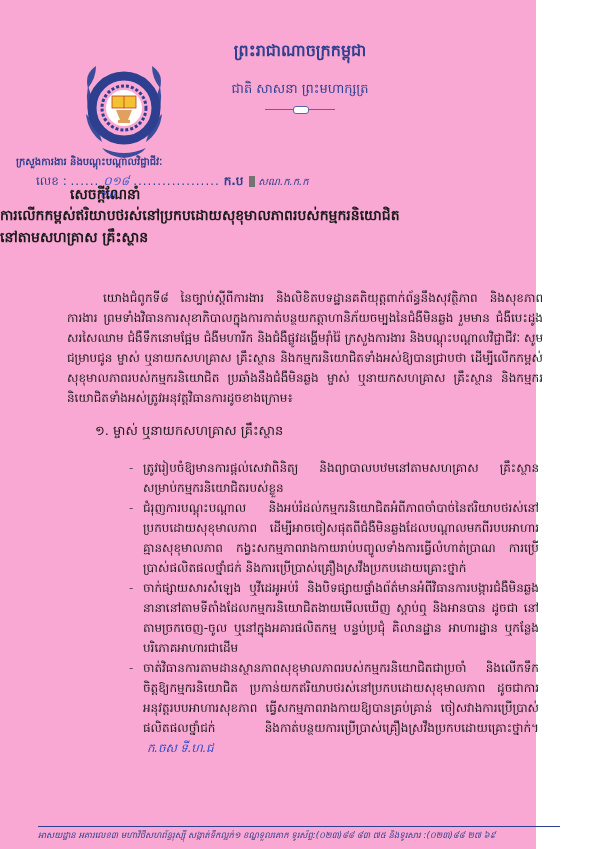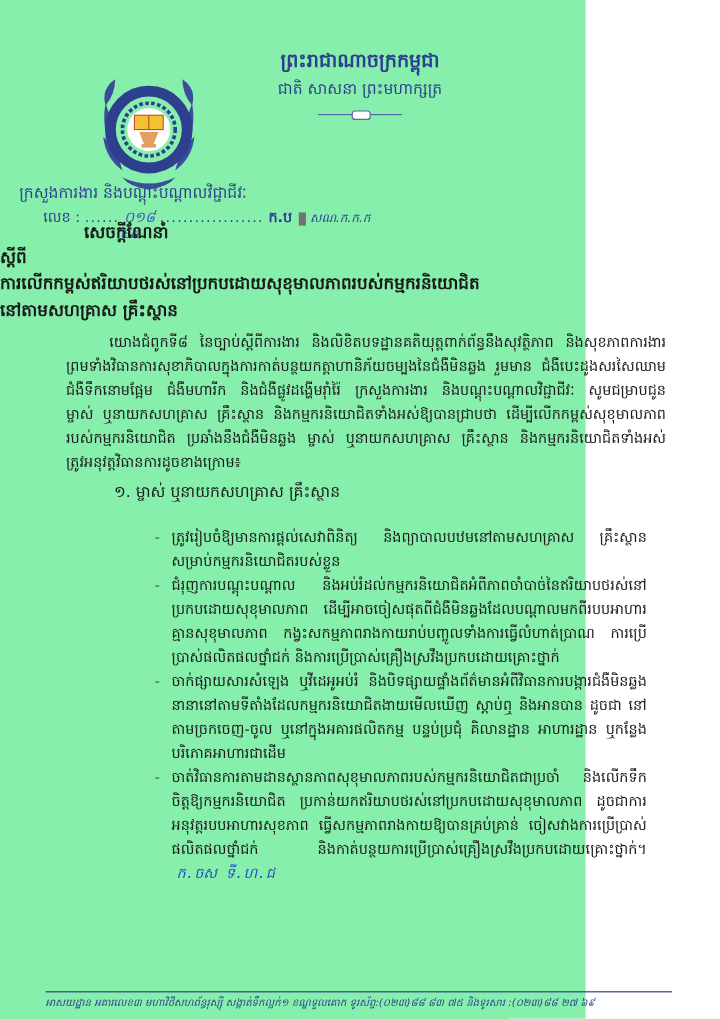--- a/index.html
+++ b/index.html
@@ -11,22 +11,22 @@
       width: 600px;
       height: 849px;
       position: relative;
       overflow: hidden;
       font-family: "DejaVu Sans", "Liberation Sans", sans-serif;
       color: #1a1a1a;
     }
     .page {
       position: absolute;
       left: 0; top: 0;
-      width: 488px; height: 849px;
-      background: #86efac;
+      width: 536px; height: 849px;
+      background: #f9a8d4;
     }
     
     .logo {
       position: absolute;
       left: 74px; top: 56px;
       width: 100px; height: 110px;
     }
     
     .kingdom {
       position: absolute;
@@ -38,21 +38,21 @@
       font-size: 16px;
       font-weight: bold;
       color: #2e3f8f;
       line-height: 22px;
       white-space: nowrap;
     }
     .kingdom-motto {
       font-size: 13px;
       color: #2e3f8f;
       line-height: 22px;
-      margin-top: 2px;
+      margin-top: 16px;
       white-space: nowrap;
     }
     .ornament {
       margin: 6px auto 0;
       width: 70px;
       height: 6px;
       position: relative;
     }
     .ornament::before {
       content: "";
@@ -65,22 +65,22 @@
       left: 28px; top: 0;
       width: 14px; height: 6px;
       background: #fefefe;
       border: 1px solid #5a66a8;
       border-radius: 3px;
     }
     
     .ministry {
       position: absolute;
       left: 16px; top: 153px;
-      font-size: 13px;
-      font-weight: normal;
+      font-size: 10px;
+      font-weight: bold;
       color: #2e3f8f;
       line-height: 18px;
       white-space: nowrap;
     }
     .refno {
       position: absolute;
       left: 36px; top: 173px;
       font-size: 12px;
       color: #2e3f8f;
       white-space: nowrap;
@@ -140,22 +140,21 @@
     .body-text {
       position: absolute;
       left: 55px; top: 276px;
       width: 500px;
       font-size: 12px;
       line-height: 20px;
       text-align: justify;
     }
     .intro {
       text-indent: 36px;
-      margin: 0;
-      font-family: Liberation Mono, monospace;
+      margin: 12px;
     }
     .section-heading {
       margin: 4px 0 0 40px;
       font-size: 13px;
       line-height: 22px;
     }
     .bullets {
       list-style: none;
       margin: 16px;
       padding: 0 0 0 72px;
@@ -169,21 +168,21 @@
       content: "-";
       position: absolute;
       left: -14px;
       top: 0;
       color: #555;
     }
     .signature-initials {
       display: inline-block;
       color: #2a4cc8;
       font-style: italic;
-      font-family: Liberation Mono, monospace;
+      font-family: Liberation Sans, sans-serif;
       font-size: 12px;
       margin-left: 4px;
     }
     
     .page-number {
       position: absolute;
       left: 0; top: 857px;
       width: 600px;
       text-align: center;
       font-size: 11px;
@@ -252,21 +251,20 @@
     <span class="dots">......</span>
     <span class="hand">០១៨</span>
     <span class="dots">..................</span>
     <span class="code">ក.ប</span>
     <span class="code-tail">សណ.ក.ក.ក</span>
     <span class="date-hand">២៥</span>
   </div>
 
   <div class="title-block">
     <div class="doc-type">សេចក្តីណែនាំ</div>
-    <div class="about">ស្តីពី</div>
     <div class="subject">ការលើកកម្ពស់ឥរិយាបថរស់នៅប្រកបដោយសុខុមាលភាពរបស់កម្មករនិយោជិត</div>
     <div class="subject">នៅតាមសហគ្រាស គ្រឹះស្ថាន</div>
   </div>
 
   <div class="body-text">
     <p class="intro">យោងជំពូកទី៨ នៃច្បាប់ស្តីពីការងារ និងលិខិតបទដ្ឋានគតិយុត្តពាក់ព័ន្ធនឹងសុវត្ថិភាព និងសុខភាពការងារ ព្រមទាំងវិធានការសុខាភិបាលក្នុងការកាត់បន្ថយកត្តាហានិភ័យចម្បងនៃជំងឺមិនឆ្លង រួមមាន ជំងឺបេះដូងសរសៃឈាម ជំងឺទឹកនោមផ្អែម ជំងឺមហារីក និងជំងឺផ្លូវដង្ហើមរ៉ាំរ៉ៃ ក្រសួងការងារ និងបណ្តុះបណ្តាលវិជ្ជាជីវៈ សូមជម្រាបជូន ម្ចាស់ ឬនាយកសហគ្រាស គ្រឹះស្ថាន និងកម្មករនិយោជិតទាំងអស់ឱ្យបានជ្រាបថា ដើម្បីលើកកម្ពស់សុខុមាលភាពរបស់កម្មករនិយោជិត ប្រឆាំងនឹងជំងឺមិនឆ្លង ម្ចាស់ ឬនាយកសហគ្រាស គ្រឹះស្ថាន និងកម្មករនិយោជិតទាំងអស់ត្រូវអនុវត្តវិធានការដូចខាងក្រោម៖</p>
     <div class="section-heading">១. ម្ចាស់ ឬនាយកសហគ្រាស គ្រឹះស្ថាន</div>
     <ul class="bullets">
       <li>ត្រូវរៀបចំឱ្យមានការផ្តល់សេវាពិនិត្យ និងព្យាបាលបឋមនៅតាមសហគ្រាស គ្រឹះស្ថាន សម្រាប់កម្មករនិយោជិតរបស់ខ្លួន</li>
       <li>ជំរុញការបណ្តុះបណ្តាល និងអប់រំដល់កម្មករនិយោជិតអំពីភាពចាំបាច់នៃឥរិយាបថរស់នៅប្រកបដោយសុខុមាលភាព ដើម្បីអាចចៀសផុតពីជំងឺមិនឆ្លងដែលបណ្តាលមកពីរបបអាហារគ្មានសុខុមាលភាព កង្វះសកម្មភាពរាងកាយរាប់បញ្ចូលទាំងការធ្វើលំហាត់ប្រាណ ការប្រើប្រាស់ផលិតផលថ្នាំជក់ និងការប្រើប្រាស់គ្រឿងស្រវឹងប្រកបដោយគ្រោះថ្នាក់</li>

